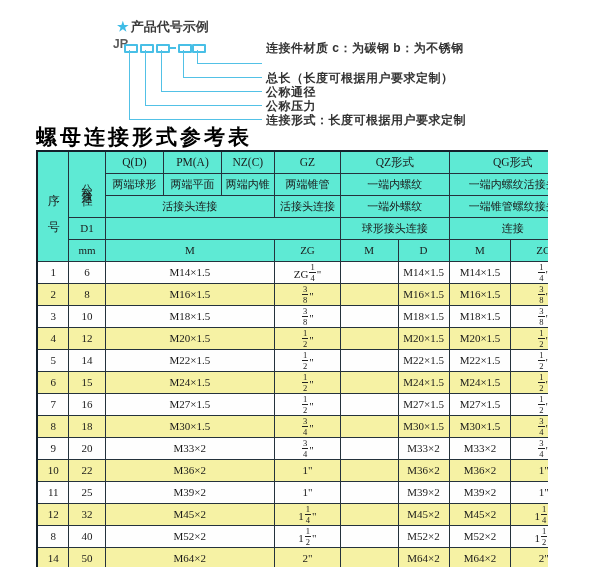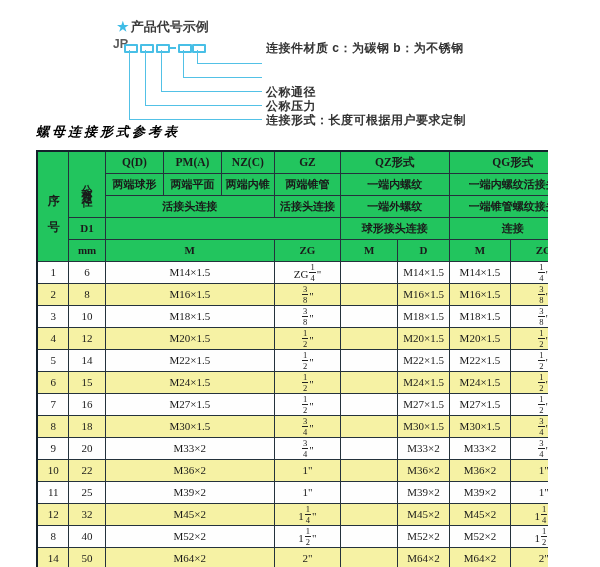--- a/index.html
+++ b/index.html
@@ -14,27 +14,27 @@
             border:2px solid #48bfe6;border-radius:1px;}
   .code-dash{position:absolute;top:47px;width:6px;height:2px;background:#48bfe6;}
   .cline{position:absolute;background:#52c1e6;}
   .vline{width:1px;}
   .hline{height:1px;}
   .code-label{position:absolute;left:266px;font-size:12px;font-weight:bold;color:#333;
               white-space:nowrap;letter-spacing:0.5px;}
 
   
   .tbl-title{position:absolute;left:36px;top:123px;font-family:"Liberation Serif",serif;
-             font-size:13px;font-weight:bold;font-style:italic;color:#000;letter-spacing:3px;}
+             font-size:21px;font-weight:bold;color:#000;letter-spacing:3px;}
   #reftable{position:absolute;left:36px;top:150px;border-collapse:collapse;table-layout:fixed;
             width:542px;font-family:"Liberation Serif",serif;color:#1a1a1a;
             border:2px solid #14212b;}
   #reftable th,#reftable td{border:1px solid #24323c;text-align:center;vertical-align:middle;
             font-weight:normal;font-size:11px;padding:0;height:21px;line-height:1.1;overflow:hidden;}
-  #reftable thead th{background:#22c55e;font-weight:bold;}
+  #reftable thead th{background:#5eead4;}
   #reftable td{background:#fefefe;}
   #reftable tr.alt td{background:#f6f2a4;}
   .vtext{writing-mode:vertical-rl;text-orientation:upright;letter-spacing:4px;font-size:11px;}
   .vspread{letter-spacing:28px;padding-top:14px;font-size:12px;}
   .fr{display:inline-block;vertical-align:-4px;text-align:center;line-height:1;
       font-size:8.5px;margin:0 1px;}
   .fr .nu{display:block;border-bottom:1px solid #222;padding:0 1px 1px;}
   .fr .de{display:block;padding-top:1px;}
 </style>
 </head>
@@ -59,20 +59,21 @@
   <div class="cline vline" style="left:161px;top:50px;height:41px;"></div>
   <div class="cline vline" style="left:183px;top:50px;height:27px;"></div>
   <div class="cline vline" style="left:197px;top:50px;height:13px;"></div>
   <div class="cline hline" style="left:197px;top:63px;width:65px;"></div>
   <div class="cline hline" style="left:183px;top:77px;width:79px;"></div>
   <div class="cline hline" style="left:161px;top:91px;width:101px;"></div>
   <div class="cline hline" style="left:145px;top:105px;width:117px;"></div>
   <div class="cline hline" style="left:129px;top:119px;width:133px;"></div>
 
   <div class="code-label" style="top:40px;">连接件材质  c：为碳钢  b：为不锈钢</div>
+  <div class="code-label" style="top:70px;">总长（长度可根据用户要求定制）</div>
   <div class="code-label" style="top:84px;">公称通径</div>
   <div class="code-label" style="top:98px;">公称压力</div>
   <div class="code-label" style="top:112px;">连接形式：长度可根据用户要求定制</div>
 
   <div class="tbl-title">螺母连接形式参考表</div>
 
   <table id="reftable">
     <colgroup>
       <col style="width:30px">
         <col style="width:34px">

